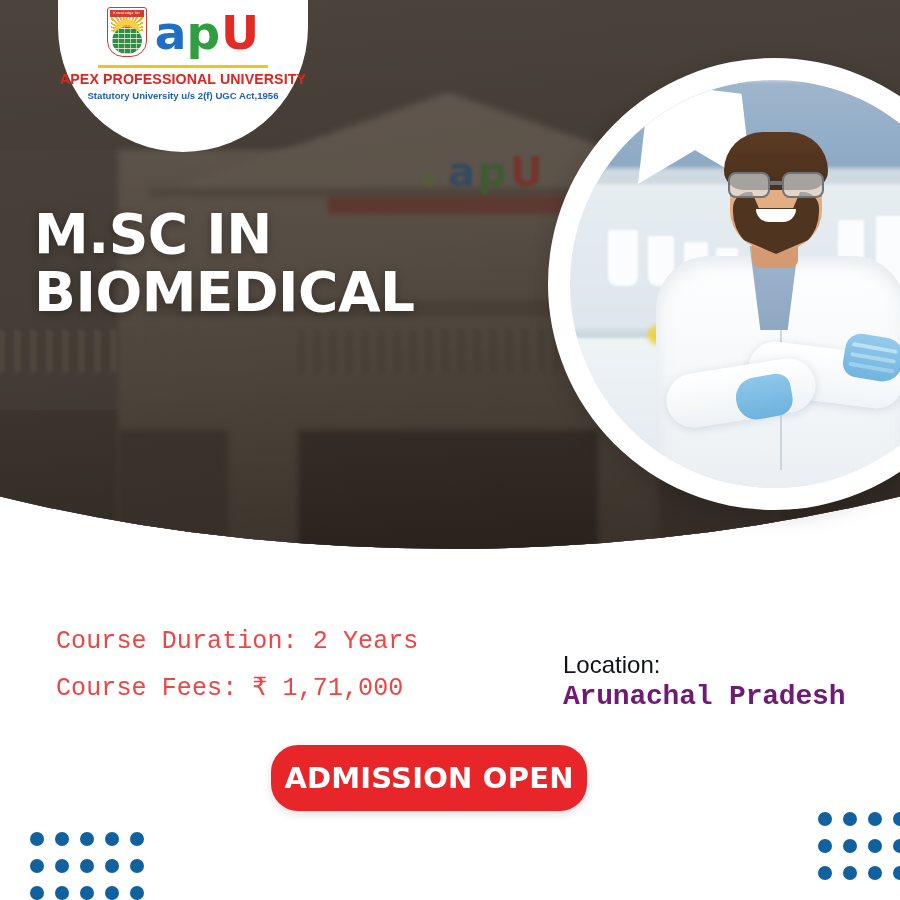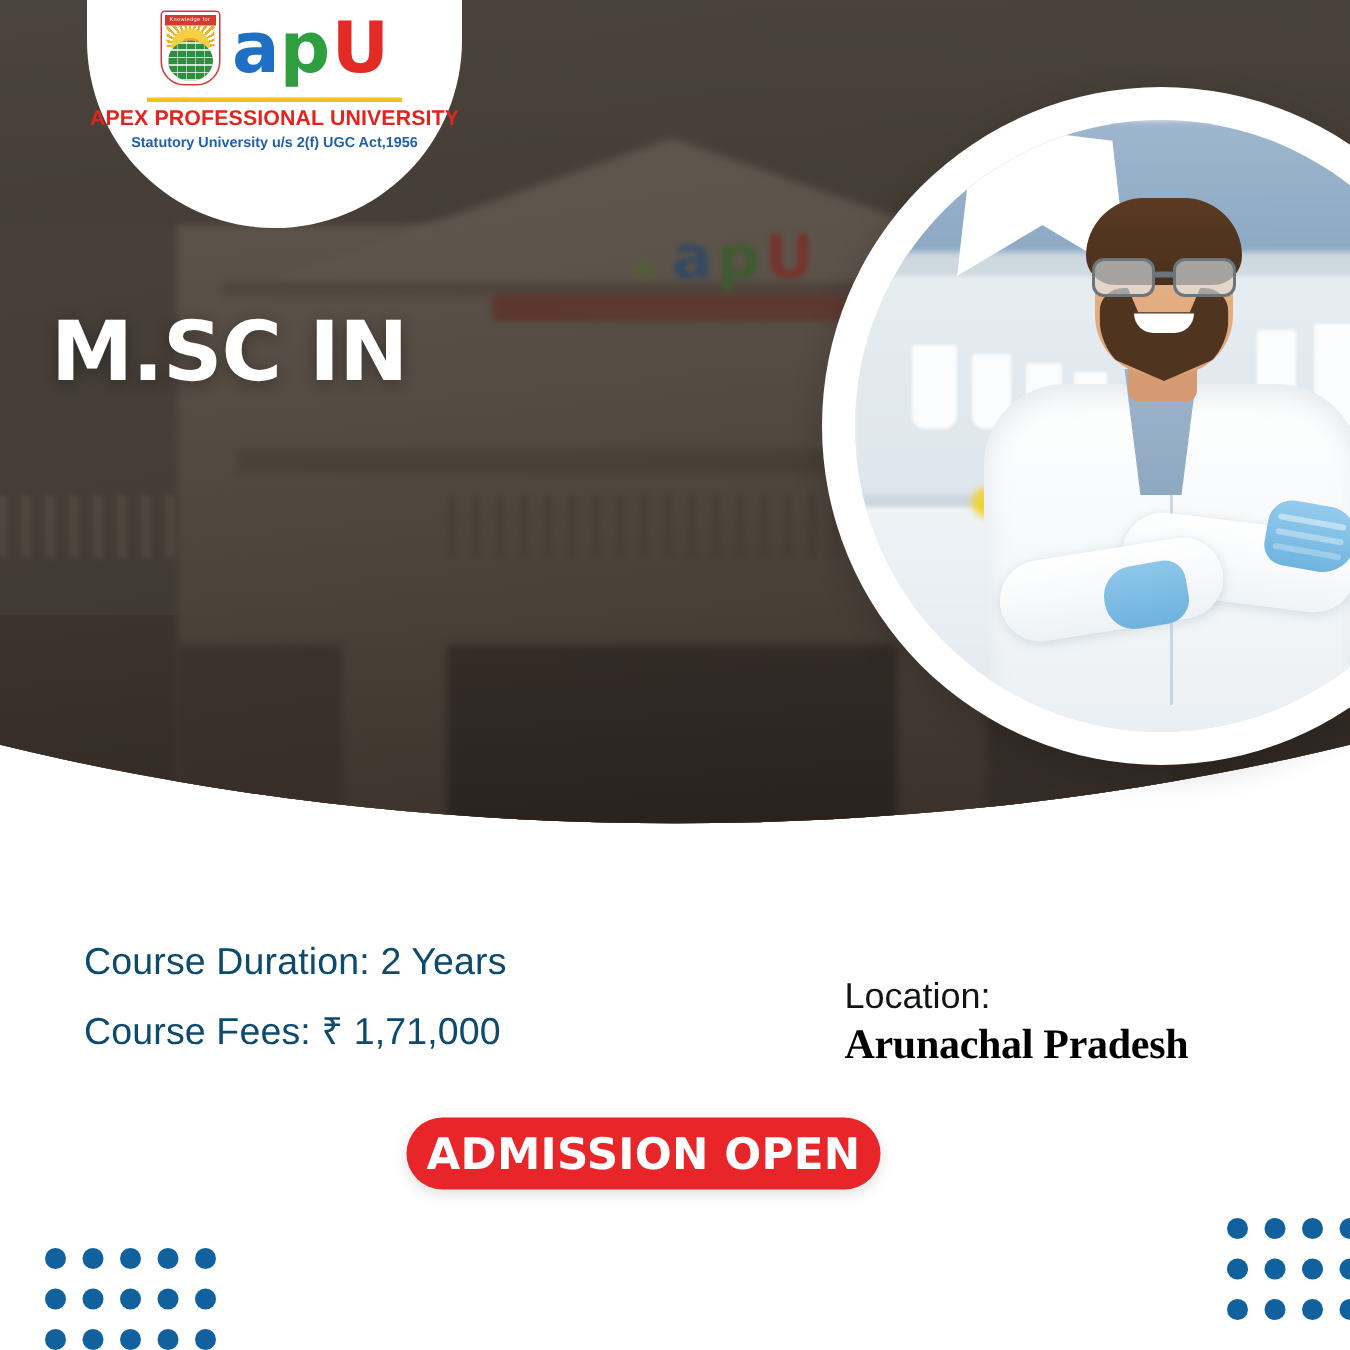--- a/index.html
+++ b/index.html
@@ -457,53 +457,53 @@
     box-shadow: 0 10px 0 rgba(255,255,255,.35), 0 20px 0 rgba(255,255,255,.28);
   }
 
   
   .details {
     position: absolute;
     left: 56px; top: 618px;
     z-index: 4;
   }
   .detail-line {
-    color: #0c4a6e;
+    color: #ef4444;
     font-size: 25px;
     line-height: 47px;
     letter-spacing: .1px;
     white-space: nowrap;
-    font-family: Liberation Sans, sans-serif;
+    font-family: Liberation Mono, monospace;
   }
   .location-block {
     position: absolute;
     left: 563px; top: 650px;
     z-index: 4;
   }
   .location-label {
     color: #111316;
     font-size: 24px;
     line-height: 29px;
     font-family: "Liberation Sans", sans-serif;
   }
   .location-value {
-    color: #000000;
+    color: #701a75;
     font-size: 28px;
     font-weight: 700;
     line-height: 36px;
     letter-spacing: -0.2px;
     white-space: nowrap;
-    font-family: Liberation Serif, serif;
+    font-family: Liberation Mono, monospace;
   }
 
   
   .cta {
     position: absolute;
     left: 271px; top: 745px;
-    width: 316px; height: 48px;
+    width: 316px; height: 66px;
     background: #e8262a;
     border: none;
     border-radius: 27px;
     color: #ffffff;
     font-family: "DejaVu Sans", sans-serif;
     font-size: 29px;
     font-weight: 800;
     letter-spacing: .2px;
     cursor: pointer;
     z-index: 4;
@@ -574,20 +574,21 @@
         </div>
       </div>
       <div class="logo-rule"></div>
       <div class="logo-name">APEX PROFESSIONAL UNIVERSITY</div>
       <div class="logo-tag">Statutory University u/s 2(f) UGC Act,1956</div>
     </div>
   </div>
 
   <h1 class="headline">
     <span class="hl">M.SC IN</span>
+    <span class="hl">BIOMEDICAL</span>
   </h1>
 
   <div class="portrait-ring">
     <div class="portrait">
       <div class="lab-upper"></div>
       <div class="lab-cab"></div>
       <div class="lab-mid"></div>
       <div class="lab-shelf"></div>
       <div class="lab-low"></div>
 

